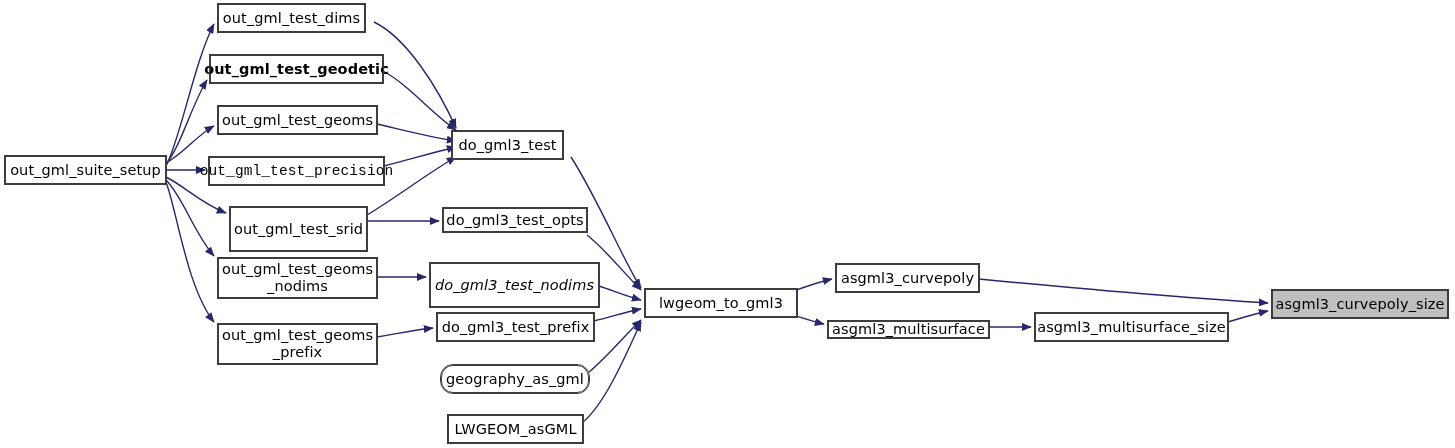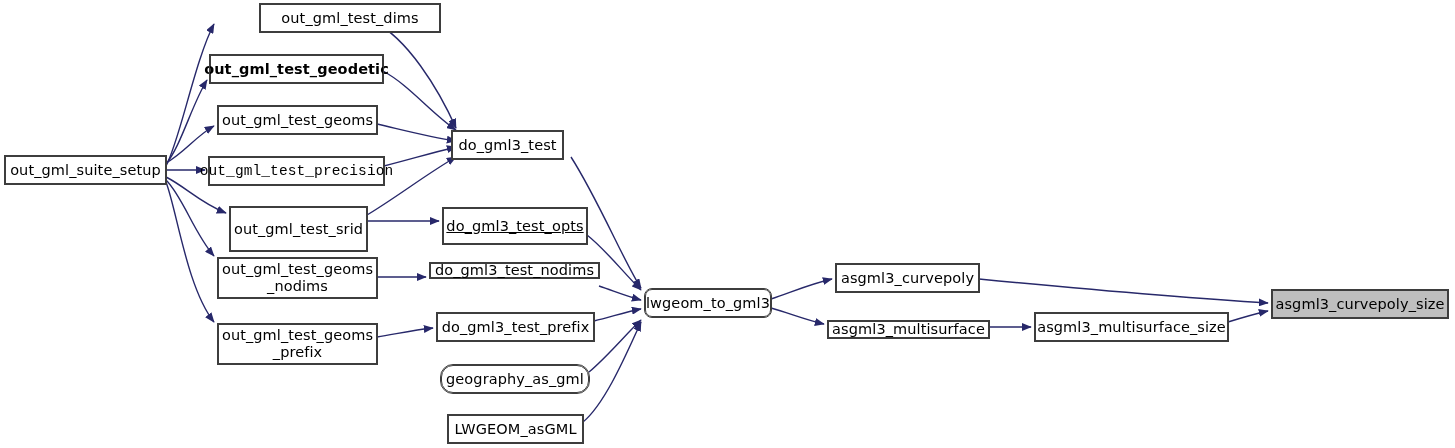--- a/index.html
+++ b/index.html
@@ -80,35 +80,35 @@
         <path d="M771,299 C792,292 810,284 832,279" fill="none" stroke="#27286a" stroke-width="1.4" marker-end="url(#arrowhead)"></path>
         <path d="M771,308 C789,313 806,320 824,324" fill="none" stroke="#27286a" stroke-width="1.4" marker-end="url(#arrowhead)"></path>
         <path d="M979,279 C1073,288 1185,298 1268,303" fill="none" stroke="#27286a" stroke-width="1.4" marker-end="url(#arrowhead)"></path>
         <path d="M989,327 L1031,327" fill="none" stroke="#27286a" stroke-width="1.4" marker-end="url(#arrowhead)"></path>
         <path d="M1228,322 C1241,318 1254,314 1268,311" fill="none" stroke="#27286a" stroke-width="1.4" marker-end="url(#arrowhead)"></path>
       </g>
   </svg>
 
   <div id="nodes">
       <div class="node" style="left: 5px; top: 156px; width: 161px; height: 28px;">out_gml_suite_setup</div>
-      <div class="node" style="left: 218px; top: 4px; width: 180px; height: 28px; margin-left: 42px;">out_gml_test_dims</div>
+      <div class="node" style="left: 218px; top: 4px; width: 147px; height: 28px;">out_gml_test_dims</div>
       <div class="node" style="left: 210px; top: 55px; width: 173px; height: 28px; font-weight: bold;">out_gml_test_geodetic</div>
       <div class="node" style="left: 218px; top: 106px; width: 159px; height: 28px;">out_gml_test_geoms</div>
       <div class="node" style="left: 209px; top: 157px; width: 175px; height: 28px; font-family: Liberation Mono, monospace;">out_gml_test_precision</div>
       <div class="node" style="left: 230px; top: 207px; width: 137px; height: 44px;">out_gml_test_srid</div>
       <div class="node" style="left: 218px; top: 258px; width: 159px; height: 40px;">out_gml_test_geoms
 _nodims</div>
       <div class="node" style="left: 218px; top: 324px; width: 159px; height: 40px;">out_gml_test_geoms
 _prefix</div>
       <div class="node" style="left: 452px; top: 131px; width: 111px; height: 28px;">do_gml3_test</div>
-      <div class="node" style="left: 443px; top: 208px; width: 144px; height: 36px; text-decoration: underline;">do_gml3_test_opts</div>
-      <div class="node" style="left: 430px; top: 263px; width: 169px; height: 15px;">do_gml3_test_nodims</div>
+      <div class="node" style="left: 443px; top: 208px; width: 144px; height: 24px;">do_gml3_test_opts</div>
+      <div class="node" style="left: 430px; top: 263px; width: 169px; height: 44px; font-style: italic;">do_gml3_test_nodims</div>
       <div class="node" style="left: 437px; top: 313px; width: 157px; height: 28px;">do_gml3_test_prefix</div>
       <div class="node" style="left: 441px; top: 365px; width: 148px; height: 28px; border-radius: 12px;">geography_as_gml</div>
       <div class="node" style="left: 448px; top: 415px; width: 135px; height: 28px;">LWGEOM_asGML</div>
-      <div class="node" style="left: 645px; top: 289px; width: 126px; height: 28px; border-radius: 7px;">lwgeom_to_gml3</div>
+      <div class="node" style="left: 645px; top: 289px; width: 152px; height: 28px;">lwgeom_to_gml3</div>
       <div class="node" style="left: 836px; top: 264px; width: 143px; height: 28px;">asgml3_curvepoly</div>
       <div class="node" style="left: 828px; top: 313px; width: 161px; height: 17px; margin-top: 8px;">asgml3_multisurface</div>
       <div class="node" style="left: 1035px; top: 313px; width: 193px; height: 28px;">asgml3_multisurface_size</div>
       <div class="node highlight" style="left: 1272px; top: 290px; width: 176px; height: 28px;">asgml3_curvepoly_size</div>
     </div>
 
 </div>
 
 </body></html>

